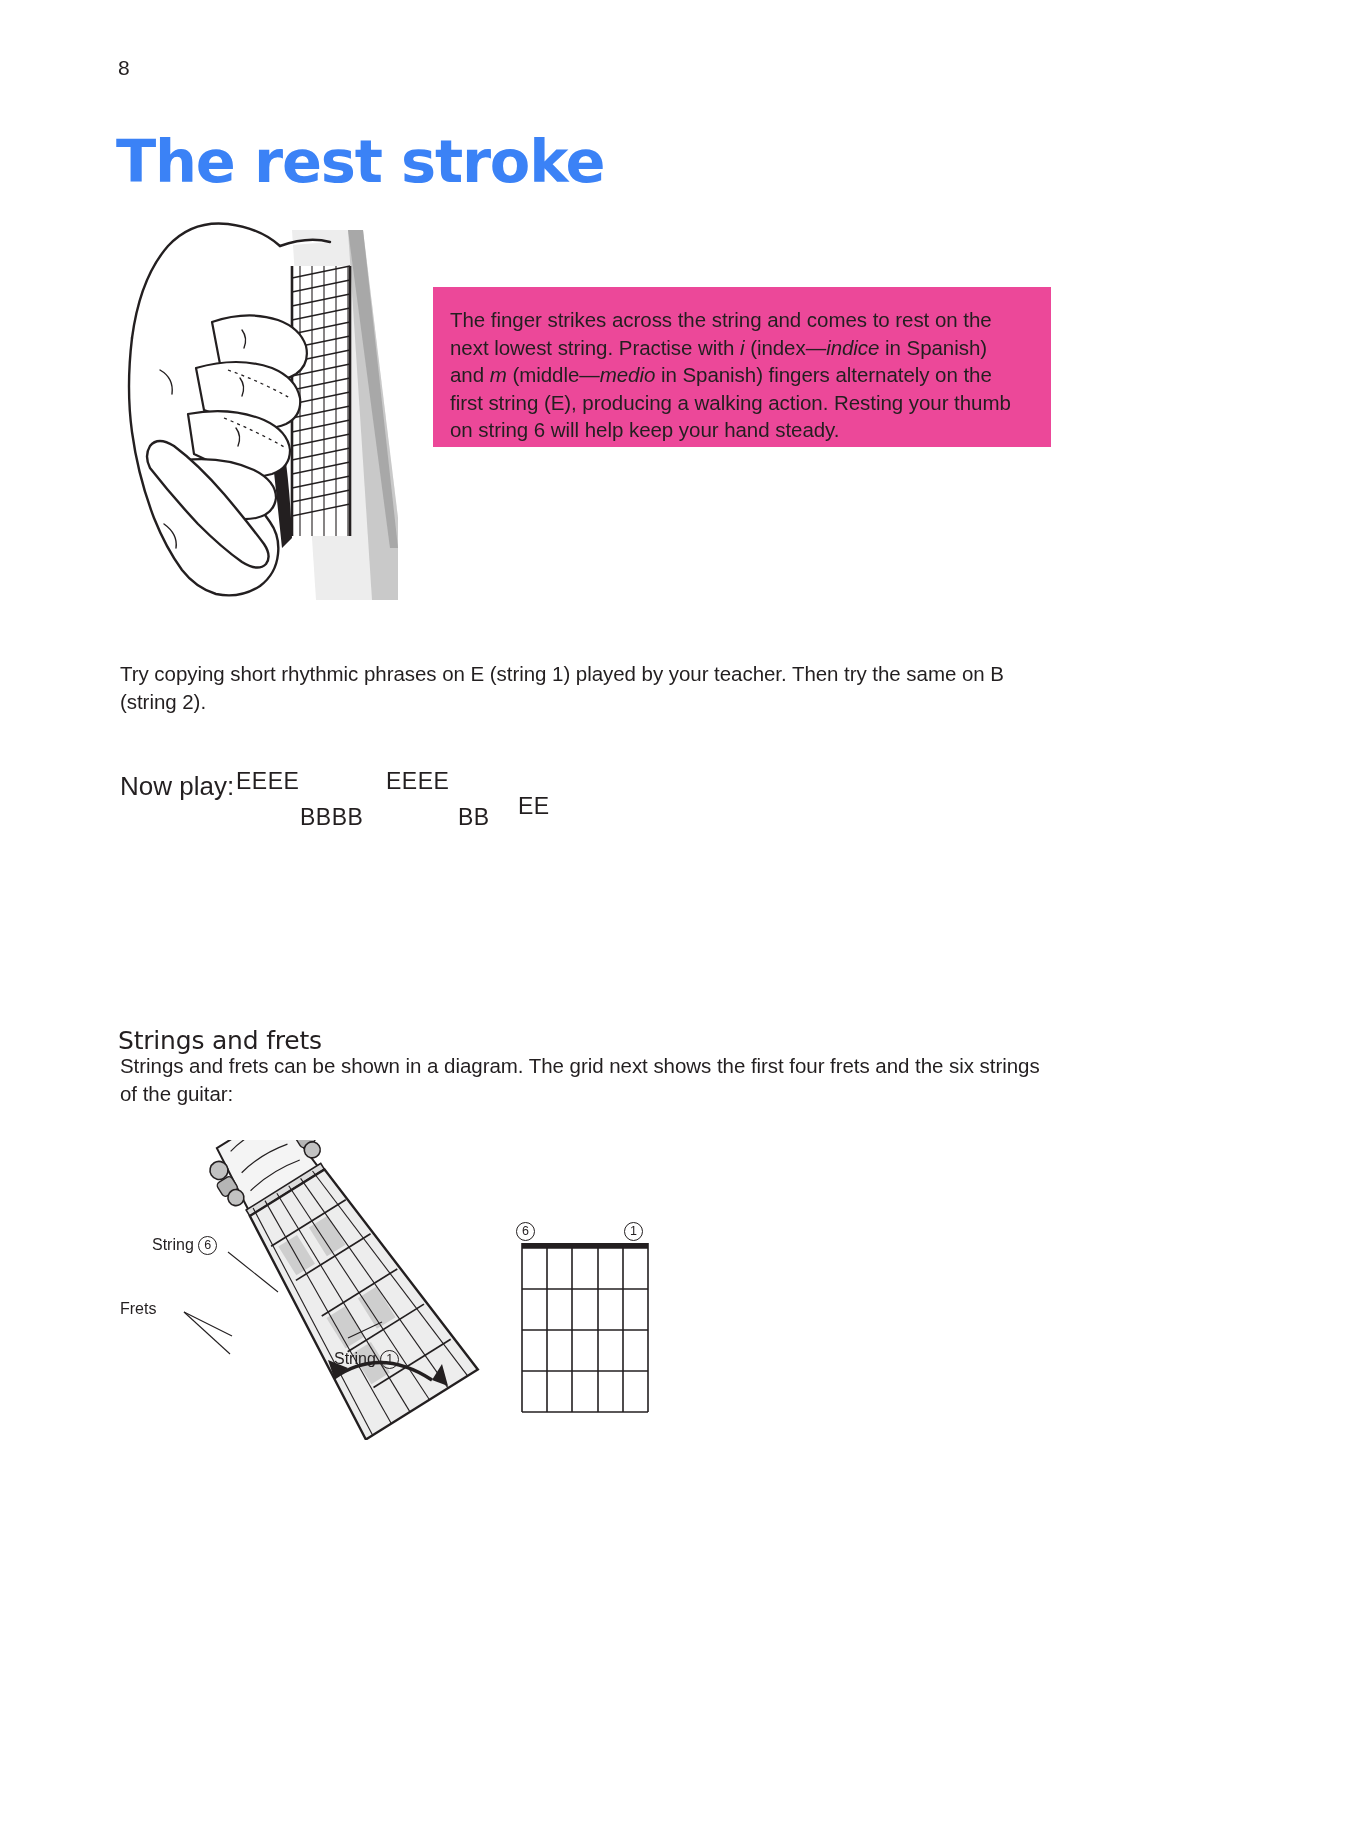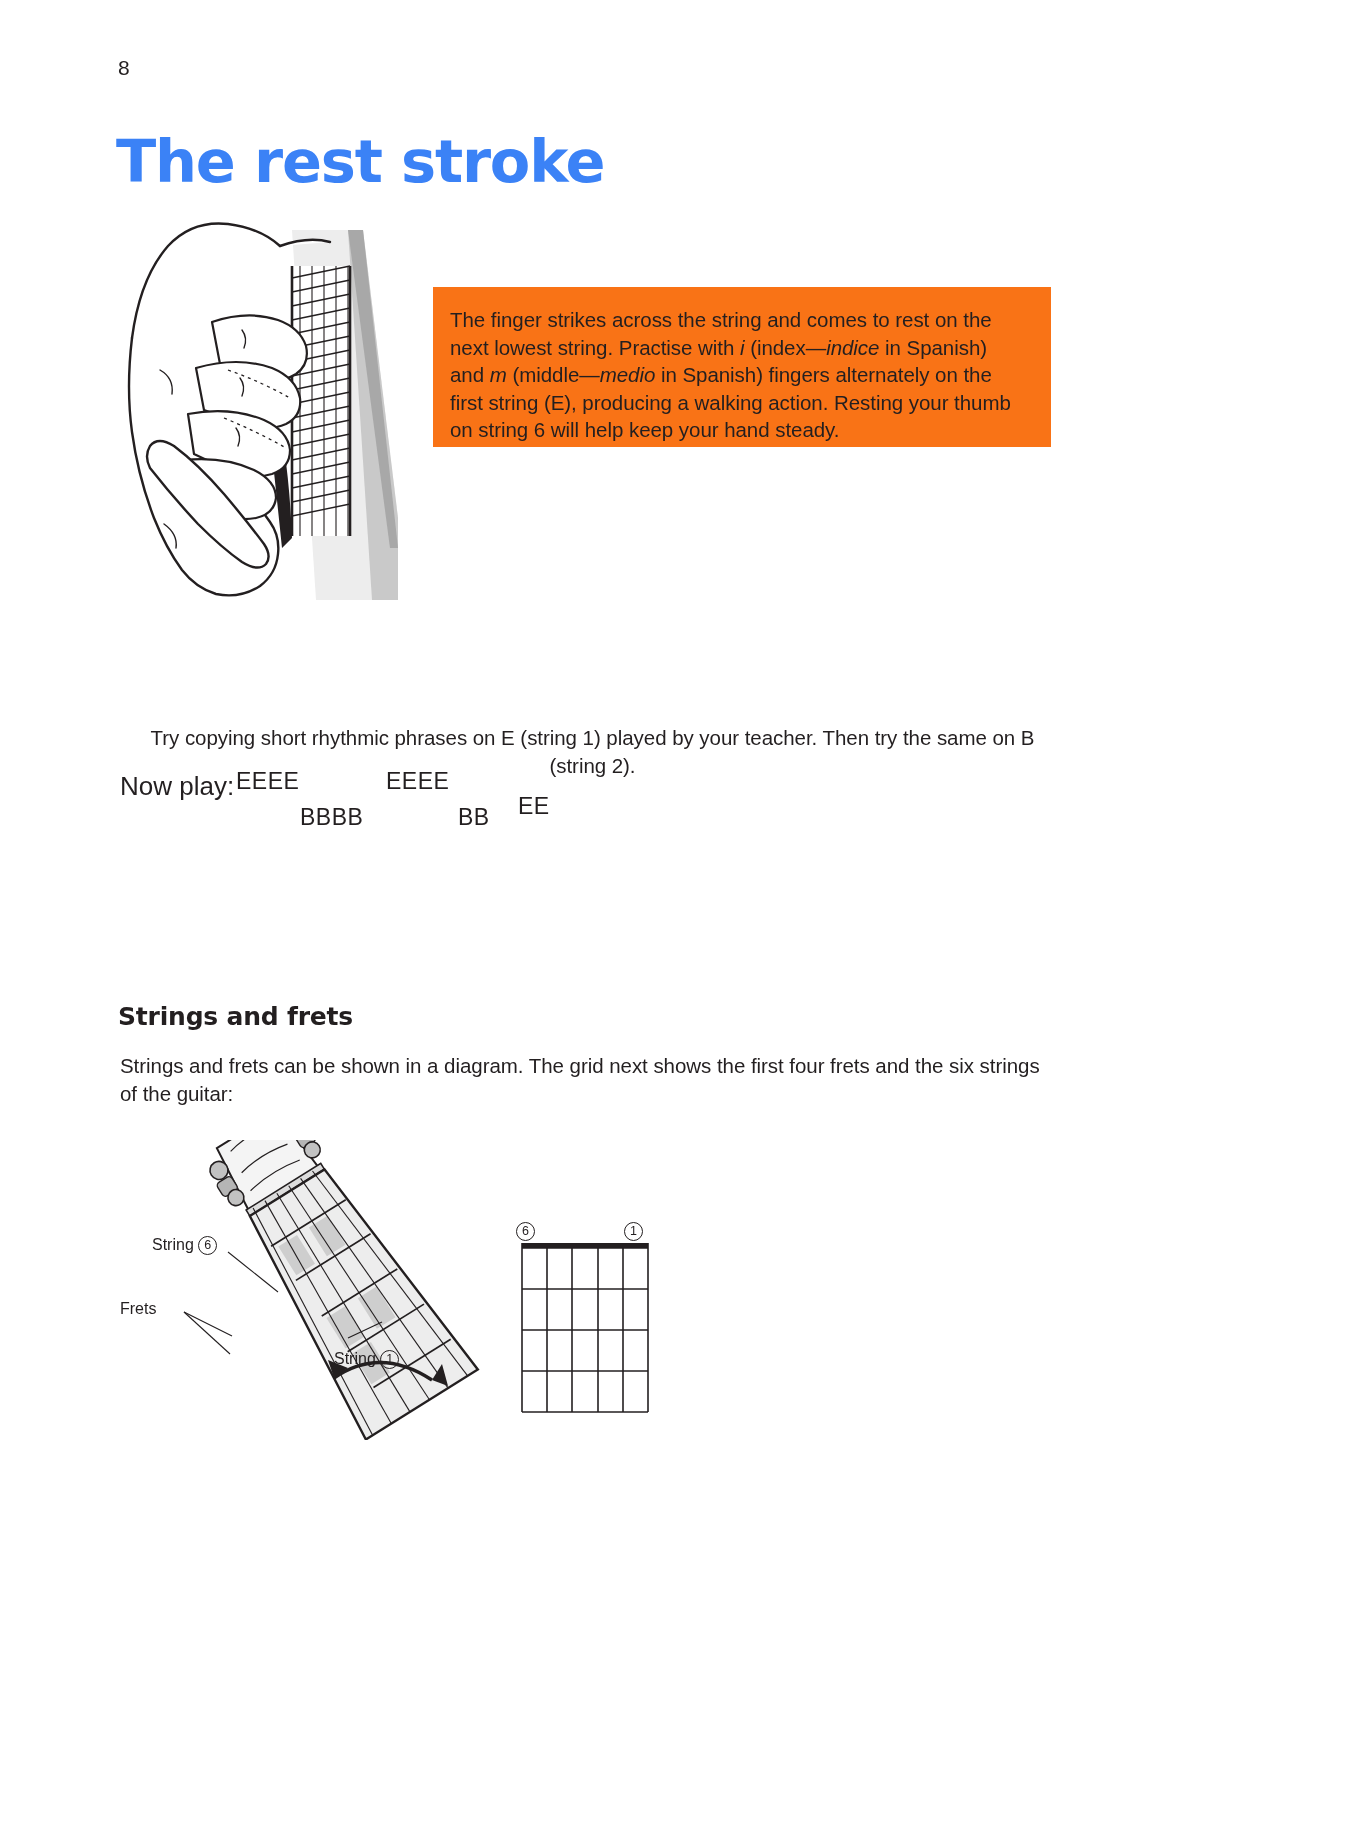--- a/index.html
+++ b/index.html
@@ -23,43 +23,43 @@
 
   
   .hand-fig{
     position:absolute;left:120px;top:218px;width:280px;height:382px;
   }
   .hand-fig svg{display:block;}
 
   
   .callout{
     position:absolute;left:433px;top:287px;width:618px;height:160px;
-    background:#f97316;
+    background:#ec4899;
   }
   .callout p{
     margin:0;padding:19px 26px 0 17px;
     font-size:20.5px;line-height:27.5px;color:#231f20;
     letter-spacing:-0.05px;
   }
   .callout em{font-style:italic;}
 
   
   .para{
     position:absolute;left:120px;
     font-size:20.5px;line-height:28px;color:#231f20;
     letter-spacing:-0.05px;
   }
-  #p-try{top:724px;width:945px;text-align:center;}
+  #p-try{top:660px;width:945px;}
   #p-make{top:878px;width:900px;}
   #p-sf{top:1052px;width:940px;}
 
   .subhead{
-    position:absolute;left:118px;top:981px;
+    position:absolute;left:118px;top:1005px;
     font-size:25px;color:#231f20;letter-spacing:-0.2px;
-    font-family:"DejaVu Sans", sans-serif;font-weight:700;
+    font-family:"DejaVu Sans", sans-serif;font-weight:400;
   }
 
   
   .nowplay{position:absolute;left:120px;top:770px;width:560px;height:70px;}
   .np-label{position:absolute;left:0;top:1px;font-size:26px;}
   .np-tok{position:absolute;font-size:23px;letter-spacing:0.5px;}
   .np-e1{left:116px;top:-2px;}
   .np-e2{left:266px;top:-2px;}
   .np-e3{left:398px;top:-2px;margin-top:25px;}
   .np-b1{left:180px;top:34px;}

